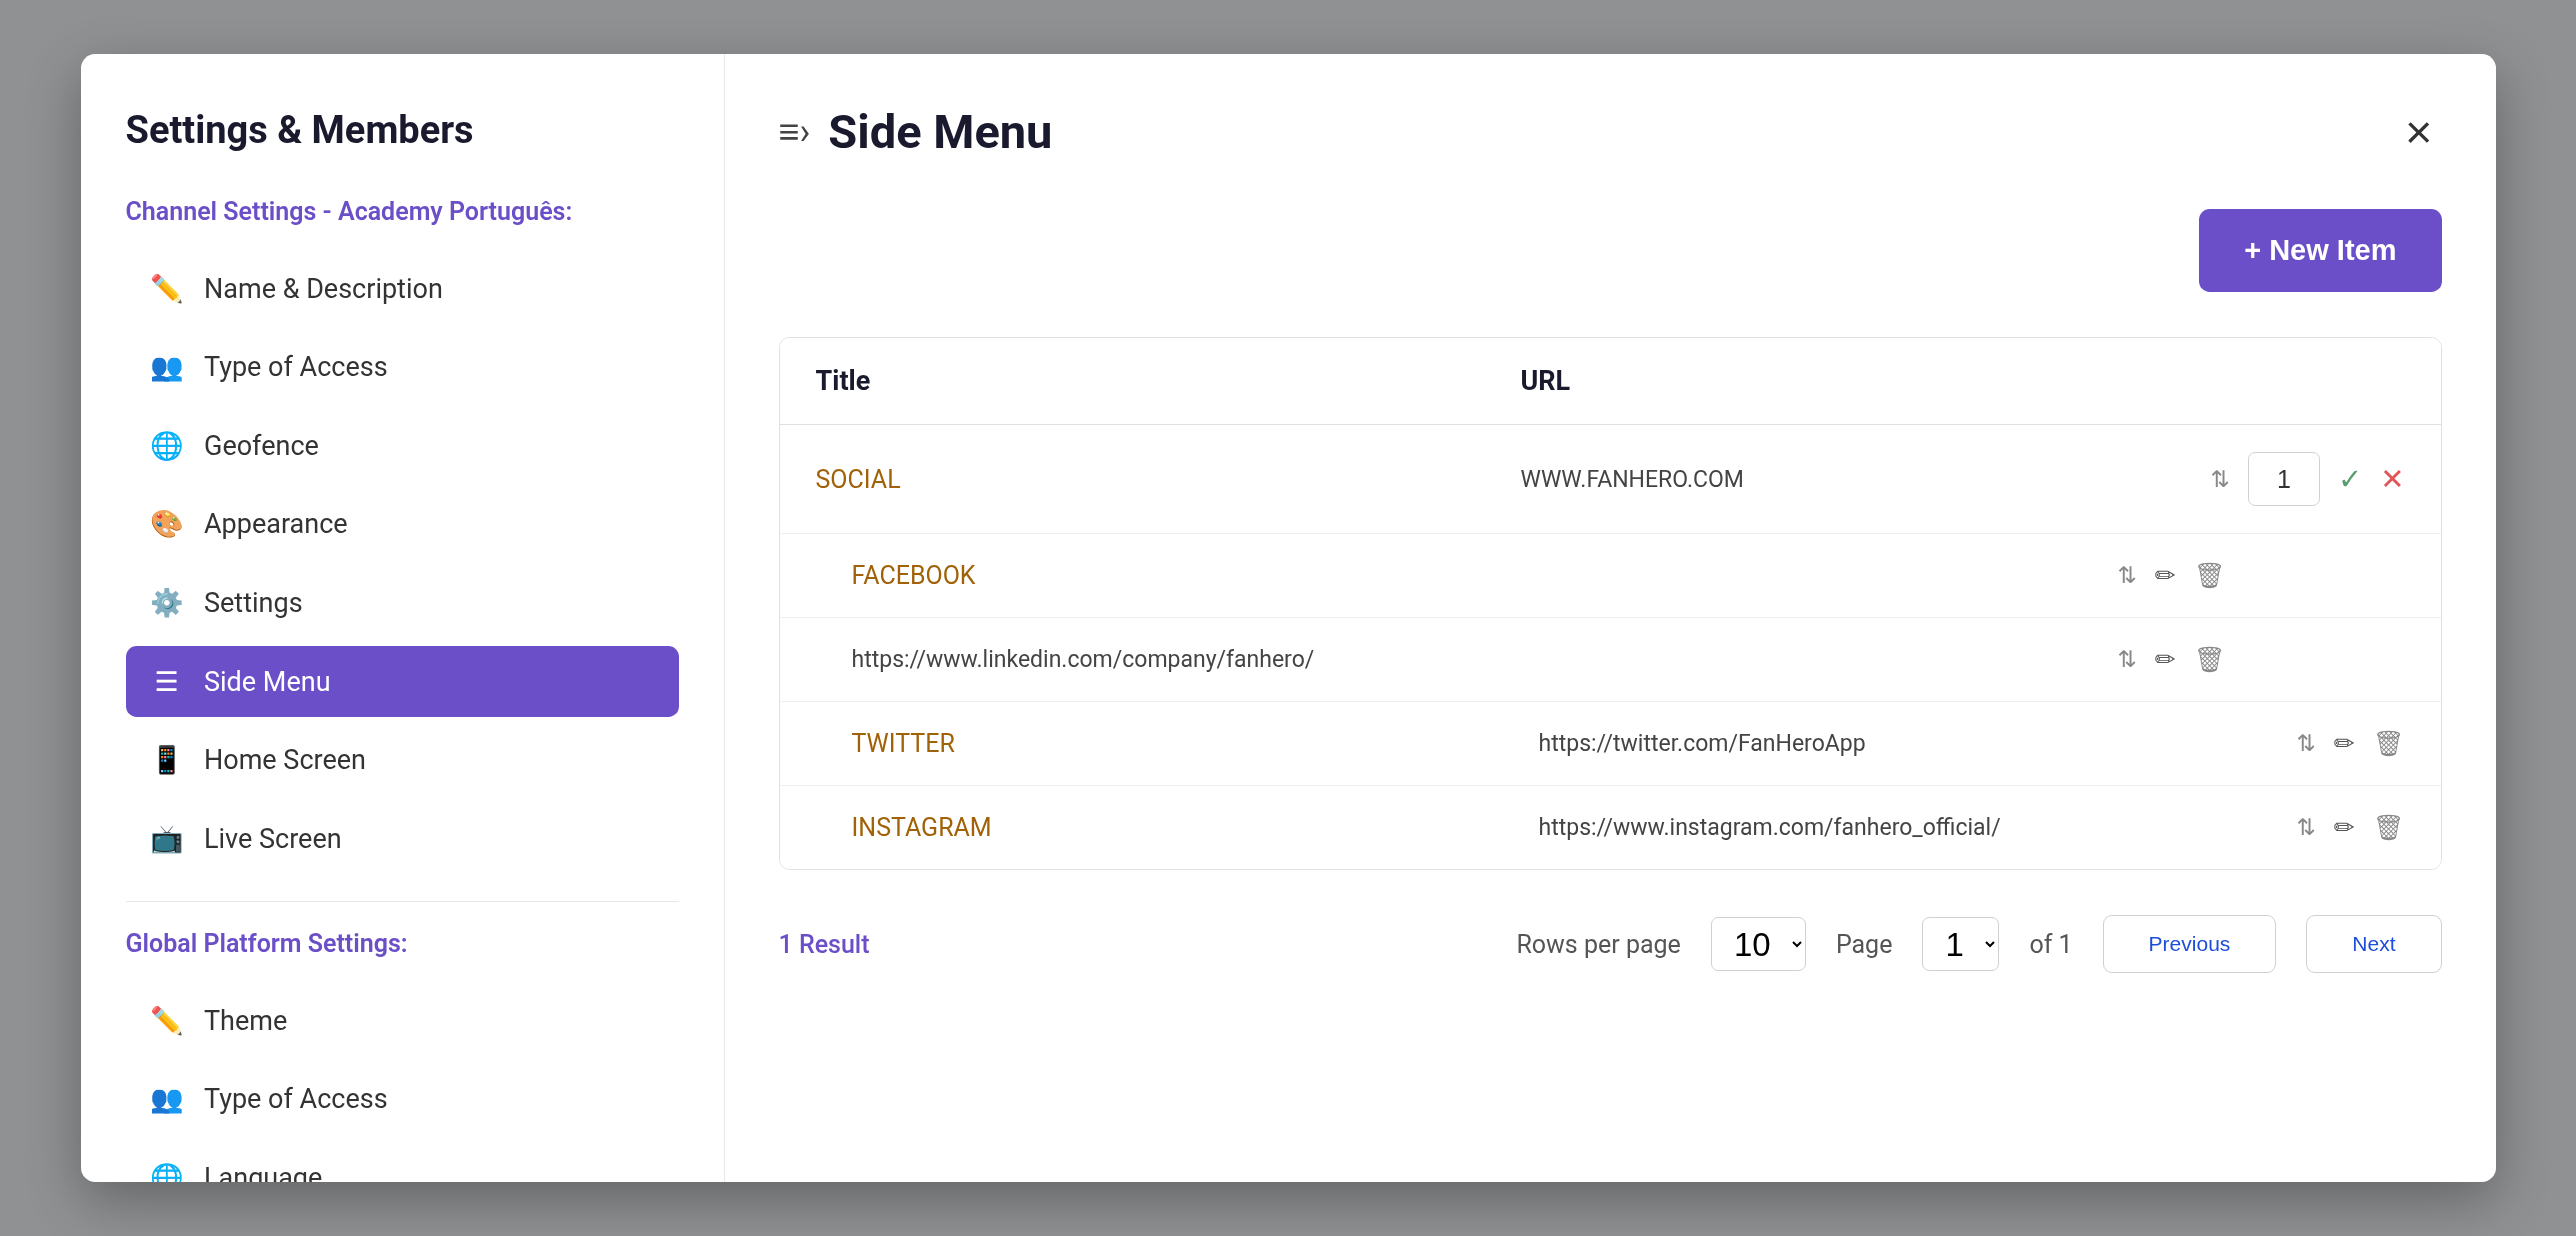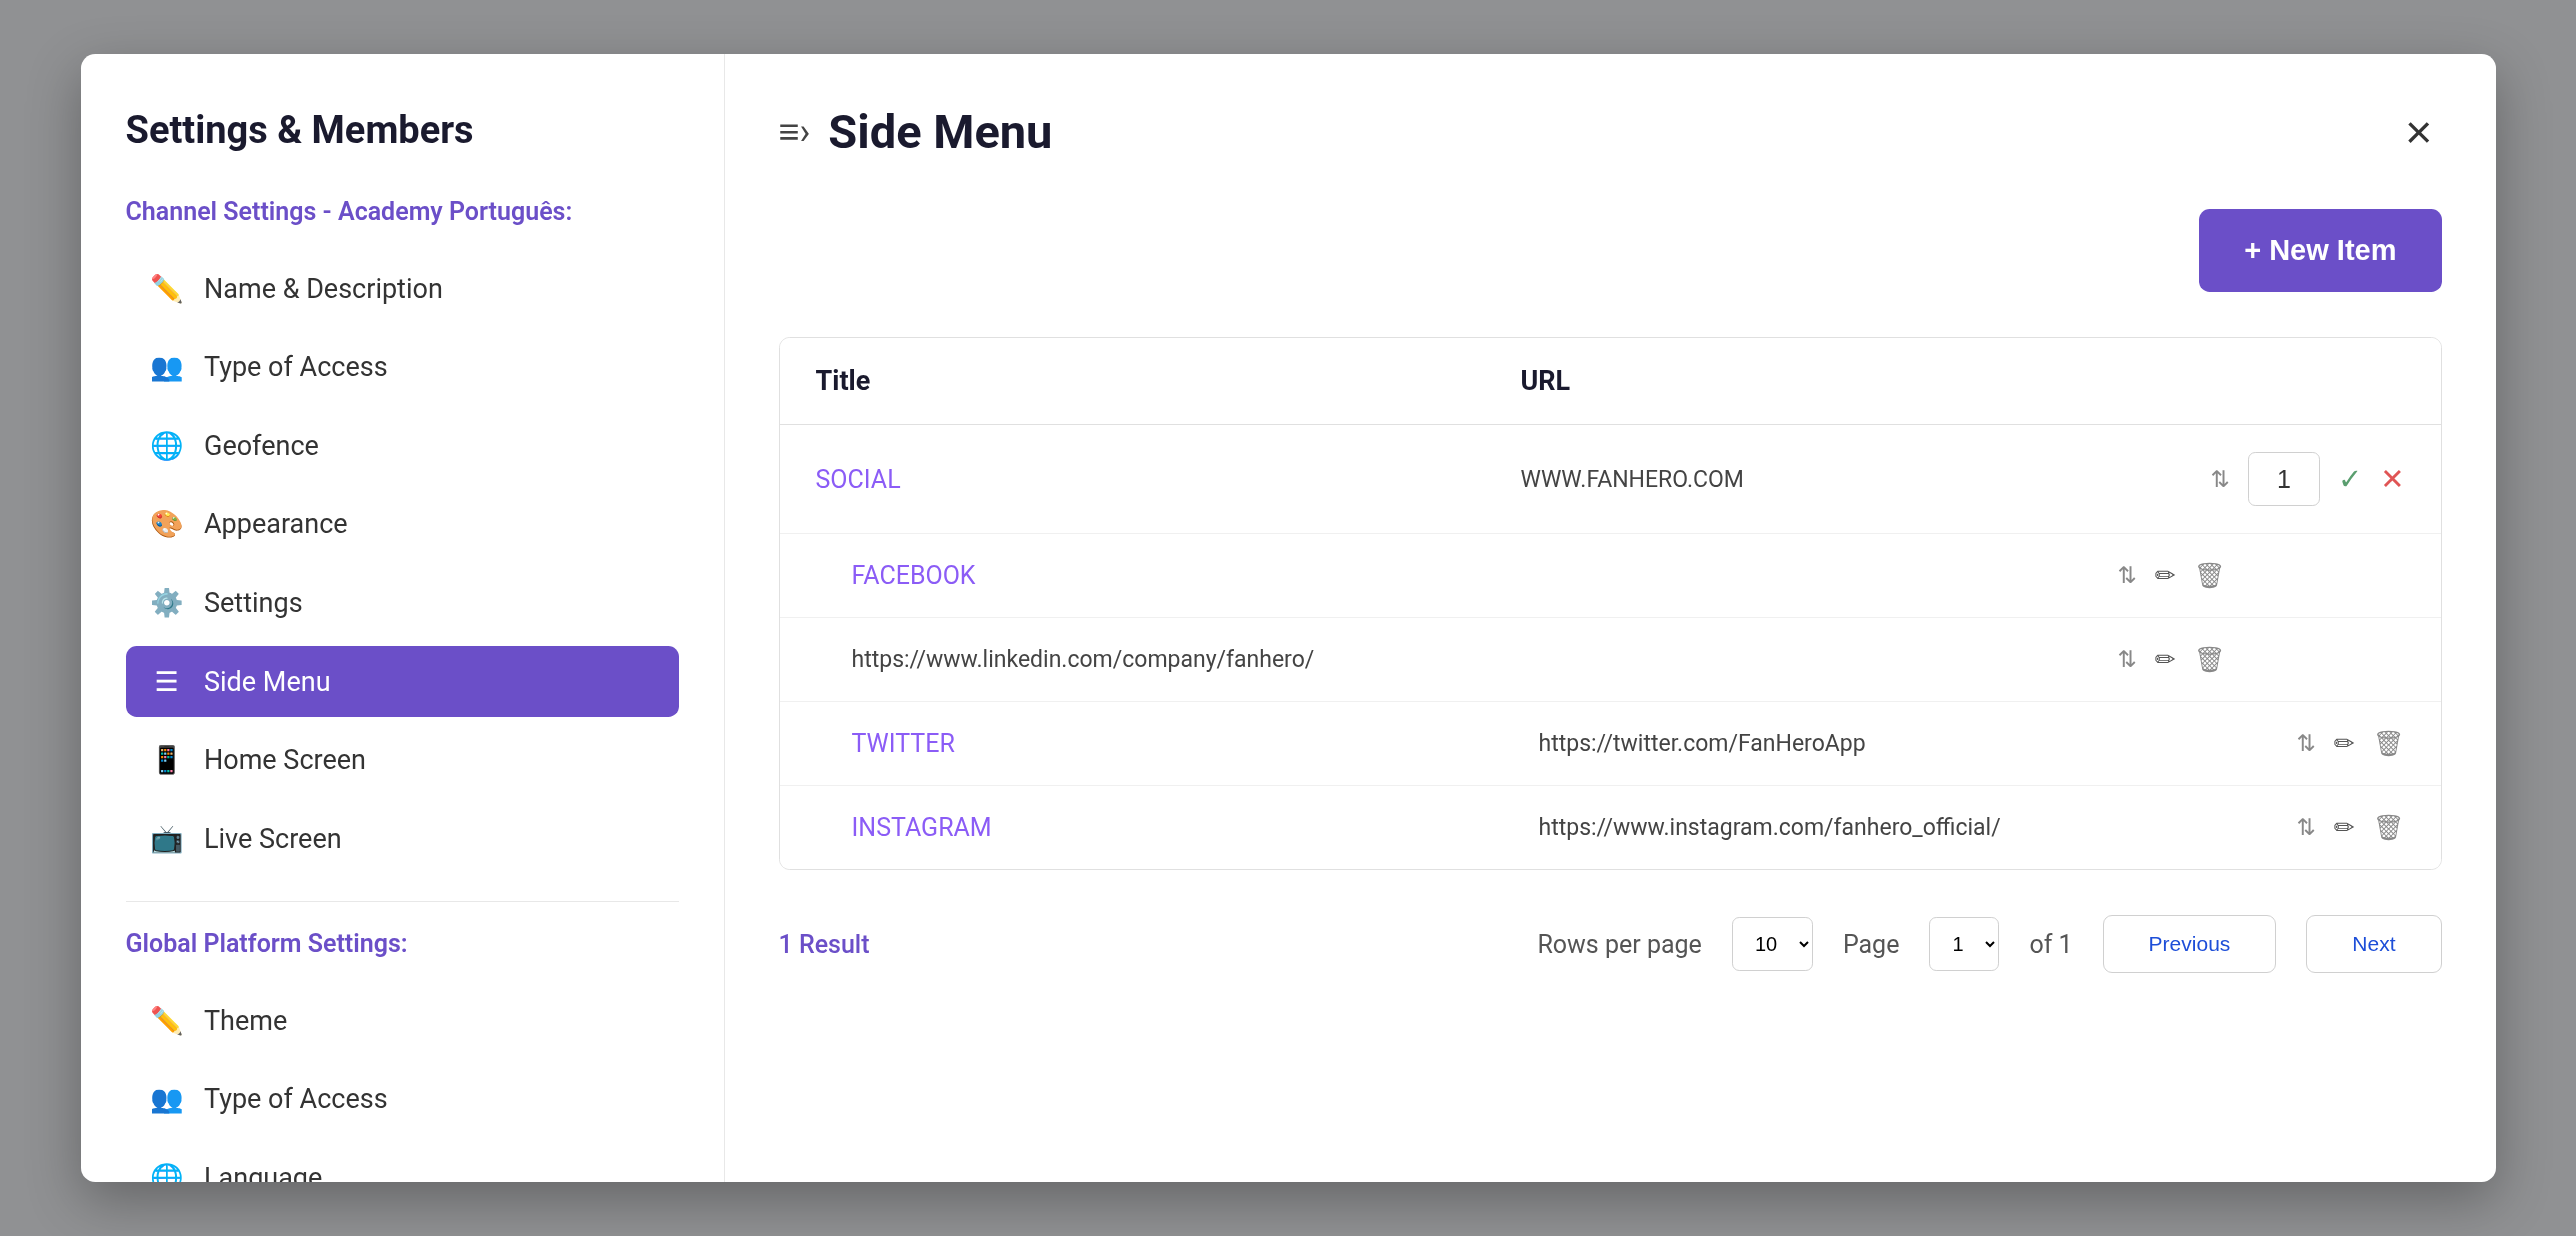--- a/index.html
+++ b/index.html
@@ -196,21 +196,21 @@
       background: white;
     }
 
     .table-row.child-row {
       background: white;
       padding-left: 72px;
     }
 
     .table-cell {
       font-size: 25px;
-      color: #8b5cf6;
+      color: #a16207;
     }
 
     .table-cell.url {
       color: #444;
       font-size: 23px;
     }
 
     .table-actions {
       display: flex;
       align-items: center;
@@ -279,21 +279,21 @@
     }
 
     .rows-per-page-label {
       font-size: 25px;
       color: #555;
     }
 
     .page-select {
       height: 54px;
       padding: 0 18px;
-      font-size: 20px;
+      font-size: 33px;
       border: 1.8px solid #d0d0d0;
       border-radius: 7.2px;
       background: white;
       cursor: pointer;
     }
 
     .page-label {
       font-size: 25px;
       color: #555;
     }

